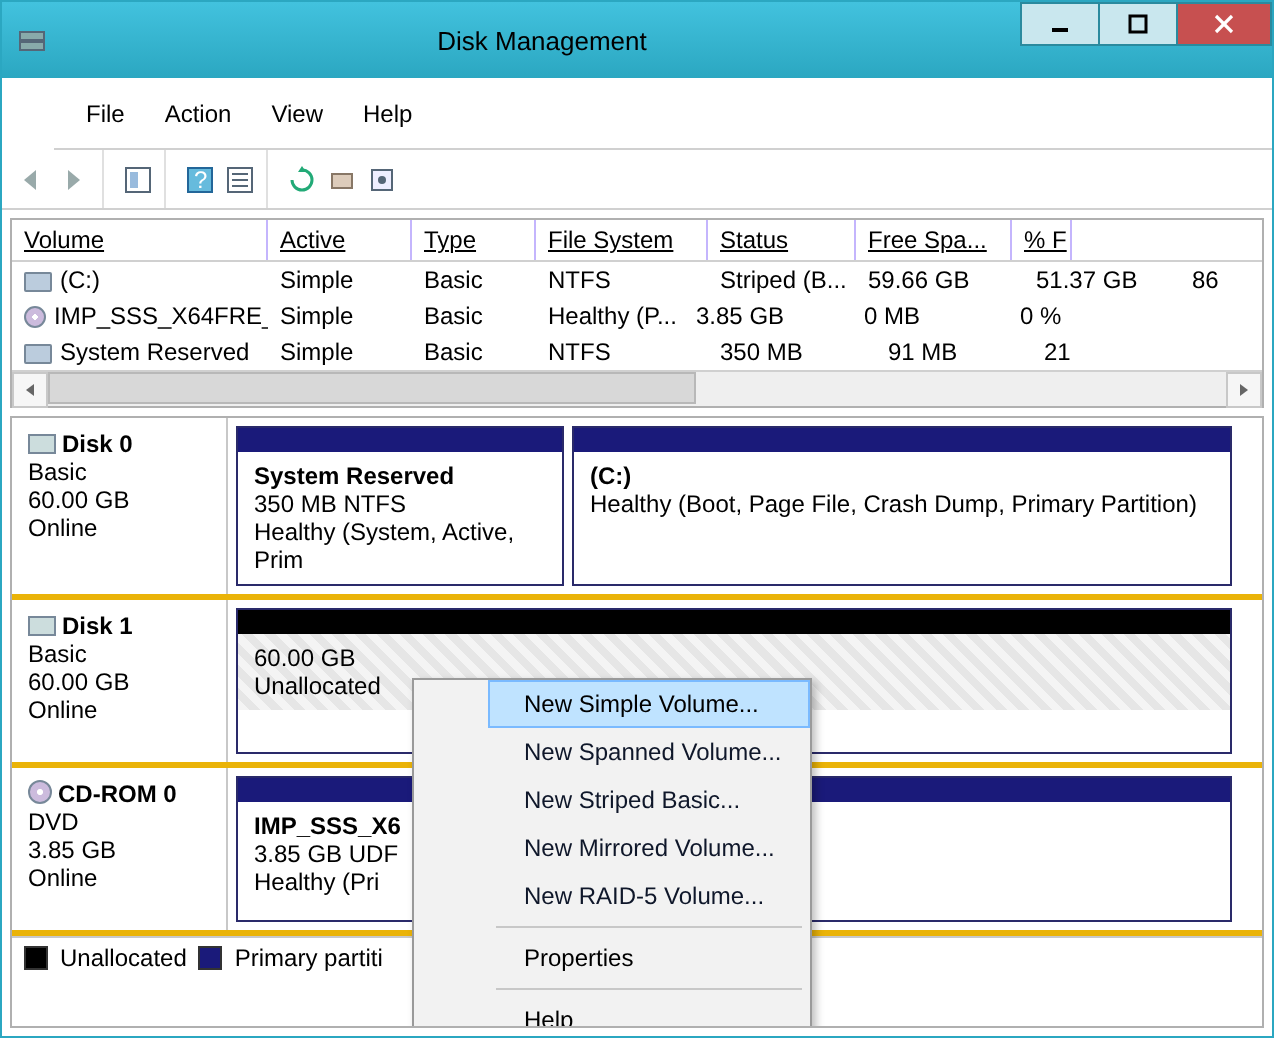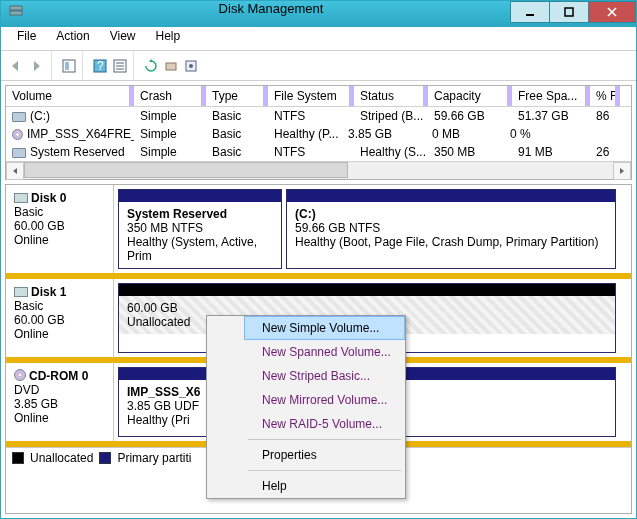--- a/index.html
+++ b/index.html
@@ -1,73 +1,73 @@
 <!DOCTYPE html>
 <html><head>
 <meta charset="utf-8">
 <style>
 * { box-sizing: border-box; margin: 0; padding: 0; font-family: "Segoe UI", Tahoma, sans-serif; font-size: 12px; }
 body { background: #fff; width: 637px; height: 519px; overflow: hidden; }
 .window { border: 1px solid #2ba7c1; width: 637px; height: 519px; display: flex; flex-direction: column; }
 
 
-.titlebar { background: linear-gradient(#42c2de,#2ba7c1); height: 26px; display: flex; color: #000; }
+.titlebar { background: linear-gradient(#42c2de,#2ba7c1); height: 38px; display: flex; align-items: center; color: #000; }
 .titlebar .sysicon { width: 18px; height: 18px; margin: 0 6px; display: flex; align-items: center; justify-content: center; }
 .titlebar .title { flex: 1; text-align: center; font-size: 13px; }
 .winbtns { display: flex; height: 100%; }
 .winbtns div { width: 40px; height: 22px; display: flex; align-items: center; justify-content: center; border: 1px solid #2a8a9e; background: #c9e7ee; margin-left: -1px; }
 .winbtns .close { background: #c75050; color: #fff; width: 48px; }
 
 
-.menubar { height: 24px; display: flex; padding: 0 6px; border-bottom: 1px solid #d0d0d0; }
+.menubar { height: 36px; display: flex; align-items: center; padding: 0 6px; border-bottom: 1px solid #d0d0d0; margin-left: 26px; }
 .menubar span { padding: 2px 10px; }
 
 
 .toolbar { height: 30px; border-bottom: 1px solid #d0d0d0; display: flex; align-items: center; padding: 0 4px; gap: 4px; }
 .toolbar .tgrp { display: flex; gap: 2px; align-items: center; padding: 0 4px; border-right: 1px solid #e0e0e0; height: 100%; }
 .ticon { width: 18px; height: 18px; display: flex; align-items: center; justify-content: center; }
 
 
 .listwrap { border: 1px solid #b0b0b0; margin: 4px; }
 .listhead { display: flex; background: #fff; border-bottom: 1px solid #d0d0d0; }
-.listhead div { padding: 3px 6px; border-right: 5px solid #c4b5fd; overflow: hidden; white-space: nowrap; }
+.listhead div { padding: 3px 6px; border-right: 1px solid #c4b5fd; overflow: hidden; white-space: nowrap; text-decoration: underline; }
 .listrow { display: flex; }
 .listrow div { padding: 2px 6px; overflow: hidden; white-space: nowrap; }
 .c0{width:128px}.c1{width:72px}.c2{width:62px}.c3{width:86px}.c4{width:74px}.c5{width:84px}.c6{width:78px}.c7{width:30px}
 .volicon { display: inline-block; width: 14px; height: 10px; background: #bcd; border: 1px solid #789; border-radius: 1px; margin-right: 4px; vertical-align: middle; }
 .volicon.cd { border-radius: 50%; width: 11px; height: 11px; background: radial-gradient(#fff 20%, #cbd 22%); }
 
 
 .hscroll { height: 18px; background: #efefef; border-top: 1px solid #d0d0d0; display: flex; align-items: center; }
 .sbtn { width: 18px; height: 18px; background: #f6f6f6; border: 1px solid #c8c8c8; display: flex; align-items: center; justify-content: center; }
 .strack { flex: 1; height: 18px; position: relative; }
 .sthumb { position: absolute; left: 0; top: 0; height: 16px; width: 55%; background: #d8d8d8; border: 1px solid #b8b8b8; }
 
 
 .diskarea { flex: 1; overflow: hidden; margin: 0 4px 4px 4px; border: 1px solid #b0b0b0; position: relative; }
-.diskrow { display: flex; border-bottom: 6px solid #eab308; min-height: 84px; }
+.diskrow { display: flex; border-bottom: 3px solid #eab308; min-height: 84px; }
 .diskinfo { width: 108px; padding: 6px 8px; border-right: 1px solid #c8c8c8; }
 .diskinfo .dn { font-weight: bold; }
 .dparts { flex: 1; display: flex; padding: 4px; gap: 4px; }
 .partcol { display: flex; flex-direction: column; border: 1px solid #2a2a6a; }
 .pbar { height: 12px; background: #1a1a7a; }
 .pbody { padding: 5px 8px; }
 .pbody .pn { font-weight: bold; }
 .unalloc .pbar { background: #000; }
 .unalloc .pbody { background: repeating-linear-gradient(45deg,#f4f4f4,#f4f4f4 4px,#e6e6e6 4px,#e6e6e6 8px); }
 
 
 .legend { height: 20px; border-top: 1px solid #c8c8c8; display: flex; align-items: center; padding: 0 6px; gap: 6px; font-size: 12px; }
 .swatch { width: 12px; height: 12px; border: 1px solid #333; }
 .swatch.unalloc { background: #000; }
 .swatch.prim { background: #1a1a7a; }
 
 
 .ctxmenu { position: absolute; background: #f2f2f2; border: 1px solid #9a9a9a; box-shadow: 2px 2px 4px rgba(0,0,0,.25); width: 200px; z-index: 10; }
-.ctxmenu .mi { padding: 5px 14px 5px 18px; color: #701a75; white-space: nowrap; }
+.ctxmenu .mi { padding: 5px 14px 5px 18px; color: #0f172a; white-space: nowrap; }
 .ctxmenu .mi.enabled { color: #000; }
 .ctxmenu .mi.enabled.hover { background: #bfe3ff; border: 1px solid #7abaff; padding: 4px 13px 4px 17px; }
 .ctxmenu .sep { height: 1px; background: #c8c8c8; margin: 3px 4px; }
 
 .diskicon { display: inline-block; width: 14px; height: 10px; background: #cdd; border: 1px solid #789; margin-right: 3px; vertical-align: -1px; }
 .diskicon.cd { border-radius: 50%; width: 12px; height: 12px; background: radial-gradient(#fff 20%, #cbd 22%); }
 </style>
 </head>
 <body>
 
@@ -162,25 +162,24 @@
             <rect x="2" y="2" width="10" height="10" fill="#eef" stroke="#567"></rect>
             <circle cx="7" cy="7" r="2" fill="#567"></circle>
           </svg>
         </span>
     </div>
   </div>
 
   <div class="listwrap">
     <div class="listhead">
       <div class="c0">Volume</div>
-      <div class="c1">Crash</div>
+      <div class="c1">Active</div>
       <div class="c2">Type</div>
       <div class="c3">File System</div>
       <div class="c4">Status</div>
-      <div class="c5">Capacity</div>
       <div class="c6">Free Spa...</div>
       <div class="c7">% F</div>
     </div>
     <div id="volrows">
         <div class="listrow">
           <div class="c0"><span class="volicon "></span><span>(C:)</span></div>
           <div class="c1">Simple</div>
           <div class="c2">Basic</div>
           <div class="c3">NTFS</div>
           <div class="c4">Striped (B...</div>
@@ -195,24 +194,23 @@
           <div class="c4">Healthy (P...</div>
           <div class="c5">3.85 GB</div>
           <div class="c6">0 MB</div>
           <div class="c7">0 %</div>
         </div>
         <div class="listrow">
           <div class="c0"><span class="volicon "></span><span>System Reserved</span></div>
           <div class="c1">Simple</div>
           <div class="c2">Basic</div>
           <div class="c3">NTFS</div>
-          <div class="c4">Healthy (S...</div>
           <div class="c5">350 MB</div>
           <div class="c6">91 MB</div>
-          <div class="c7">26</div>
+          <div class="c7">21</div>
         </div>
       </div>
     <div class="hscroll">
       <div class="sbtn">
           <svg width="8" height="8">
             <path d="M6 1 L2 4 L6 7 Z" fill="#666"></path>
           </svg>
         </div>
       <div class="strack">
           <div class="sthumb"></div>
@@ -240,21 +238,20 @@
               <div class="pbody">
                 <div class="pn">System Reserved</div>
                 <div>350 MB NTFS</div>
                 <div>Healthy (System, Active, Prim</div>
               </div>
             </div>
             <div class="partcol " style="width:330px">
               <div class="pbar"></div>
               <div class="pbody">
                 <div class="pn">(C:)</div>
-                <div>59.66 GB NTFS</div>
                 <div>Healthy (Boot, Page File, Crash Dump, Primary Partition)</div>
               </div>
             </div>
           </div>
         </div>
         <div class="diskrow">
           <div class="diskinfo">
             <div class="dn"><span class="diskicon "></span><span>Disk 1</span></div>
             <div>Basic</div>
             <div>60.00 GB</div>

